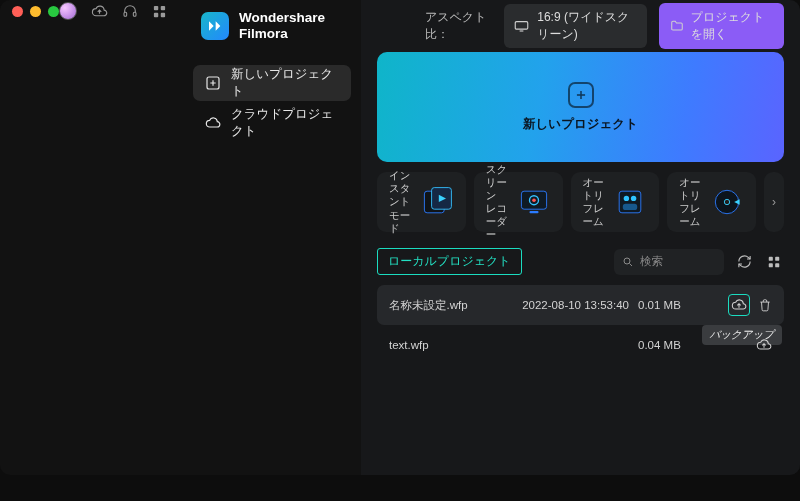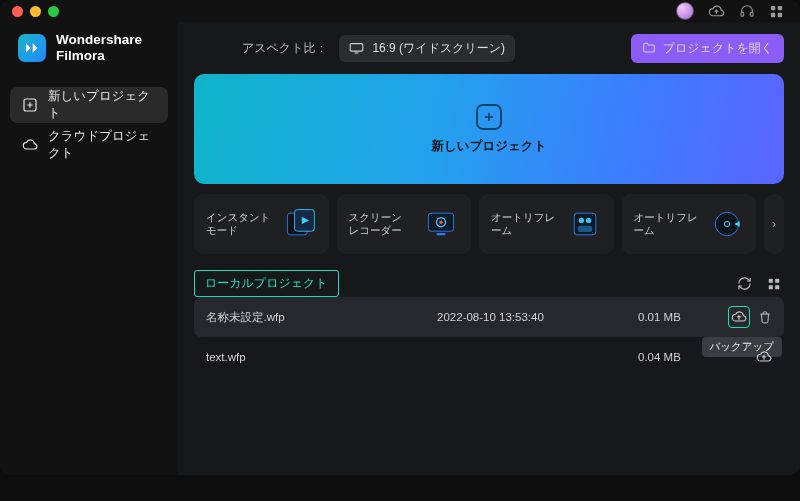--- a/index.html
+++ b/index.html
@@ -1,17 +1,17 @@
 <!DOCTYPE html>
 <html><head>
 <meta charset="utf-8">
 <style>
   * { margin: 0; padding: 0; box-sizing: border-box; font-family: -apple-system, "Hiragino Sans", "Hiragino Kaku Gothic ProN", sans-serif; }
   body { width: 800px; height: 501px; background: #0d0d0d; color: #ccc; overflow: hidden; position: relative; }
-  .window { width: 800px; height: 475px; background: #121212; border-radius: 10px; overflow: hidden; display: flex; flex-direction: column; }
+  .window { width: 800px; height: 475px; background: #121212; border-radius: 10px; overflow: hidden; display: flex; }
   .titlebar { height: 22px; display: flex; align-items: center; padding: 0 10px; }
   .traffic { display: flex; gap: 7px; margin-left: 2px; }
   .dot { width: 11px; height: 11px; border-radius: 50%; }
   .dot.red { background: #ff5f57; }
   .dot.yellow { background: #febc2e; }
   .dot.green { background: #28c840; }
   .topright-icons { margin-left: auto; margin-right: 6px; display: flex; gap: 14px; align-items: center; color: #8a8a8a; }
   .avatar { width: 18px; height: 18px; border-radius: 50%; background: radial-gradient(circle at 30% 30%, #f7c6ff, #a36bd6); border: 1px solid #555;}
   .body { flex: 1; display: flex; }
   .sidebar { width: 178px; background: #121212; padding-top: 6px; }
@@ -32,29 +32,29 @@
   .card { flex:1; background:#1e2022; border-radius:9px; height:60px; display:flex; align-items:center; justify-content:space-between; padding:0 10px 0 12px; font-size:10.5px; color:#cfcfcf; cursor:pointer; gap:6px;}
   .card .thumb { width:40px; height:38px; display:flex;align-items:center;justify-content:center;}
   .card-title { line-height:1.25; }
   .card-next { width:20px;height:60px;background:#1e2022;border-radius:9px; display:flex;align-items:center;justify-content:center;color:#999; cursor:pointer; font-size:12px;}
   .tabs-row { margin-top:16px; display:flex; align-items:center; gap:12px; }
   .tab { font-size:12px; padding:5px 10px; color:#cfcfcf; border-radius:3px; cursor:pointer;}
   .tab.active { color:#23e0c3; border:1.5px solid #1bdcc0; padding:4px 10px;}
   .tabs-right { margin-left:auto; display:flex; align-items:center; gap:10px; }
   .search { background:#202224; border-radius:6px; height:26px; width:110px; display:flex; align-items:center; gap:6px; padding:0 8px; color:#8a8a8a; font-size:11.5px;}
   .icon-btn { width:20px;height:20px; color:#bcbcbc; display:flex;align-items:center;justify-content:center; cursor:pointer;}
-  .list { }
+  .list { margin-top:10px; }
   .row { display:flex; align-items:center; height:40px; border-radius:7px; padding:0 12px; font-size:11.5px; color:#d3d3d3; position:relative;}
   .row.active { background:#26282b; }
   .col-name { flex: 1.15; }
   .col-date { flex: 1.0; }
   .col-size { width: 80px; }
   .row-actions { width:54px; display:flex; justify-content:flex-end; gap:8px; align-items:center; color:#bcbcbc;}
   .upload-hl { border:1.5px solid #1bdcc0; border-radius:4px; padding:2px; }
-  .tooltip { position:absolute; top:40px; right:2px; background:#3a3c3f; color:#eee; font-size:10.5px; padding:3px 8px; border-radius:4px; white-space:nowrap;}
+  .tooltip { position:absolute; top:40px; right:2px; background:#3a3c3f; color:#eee; font-size:10.5px; padding:3px 8px; border-radius:4px; white-space:nowrap;font-style:italic;}
   svg { display:block; }
 </style>
 </head>
 <body>
 
 <div class="window">
   <div class="titlebar">
     <div class="traffic">
       <div class="dot red"></div>
       <div class="dot yellow"></div>
@@ -194,20 +194,29 @@
           </span>
         </div>
         <div class="card-next">
           <span>›</span>
         </div>
       </div>
 
       <div class="tabs-row">
         <div class="tab active">ローカルプロジェクト</div>
         <div class="tabs-right">
+          <div class="search">
+            <span>
+              <svg width="12" height="12" viewBox="0 0 24 24" fill="none" stroke="#8a8a8a" stroke-width="2">
+                  <circle cx="10" cy="10" r="6"></circle>
+                  <path d="M20 20l-5-5"></path>
+                </svg>
+            </span>
+            <span>検索</span>
+          </div>
           <div class="icon-btn">
             <svg width="15" height="15" viewBox="0 0 24 24" fill="none" stroke="#bcbcbc" stroke-width="1.8">
                 <path d="M3 12a9 9 0 0 1 15-6.7L21 8M21 12a9 9 0 0 1-15 6.7L3 16"></path>
                 <path d="M21 3v5h-5M3 21v-5h5"></path>
               </svg>
           </div>
           <div class="icon-btn">
             <svg width="14" height="14" viewBox="0 0 24 24" fill="#bcbcbc">
                 <rect x="3" y="3" width="7" height="7" rx="1.5"></rect>
                 <rect x="14" y="3" width="7" height="7" rx="1.5"></rect>

